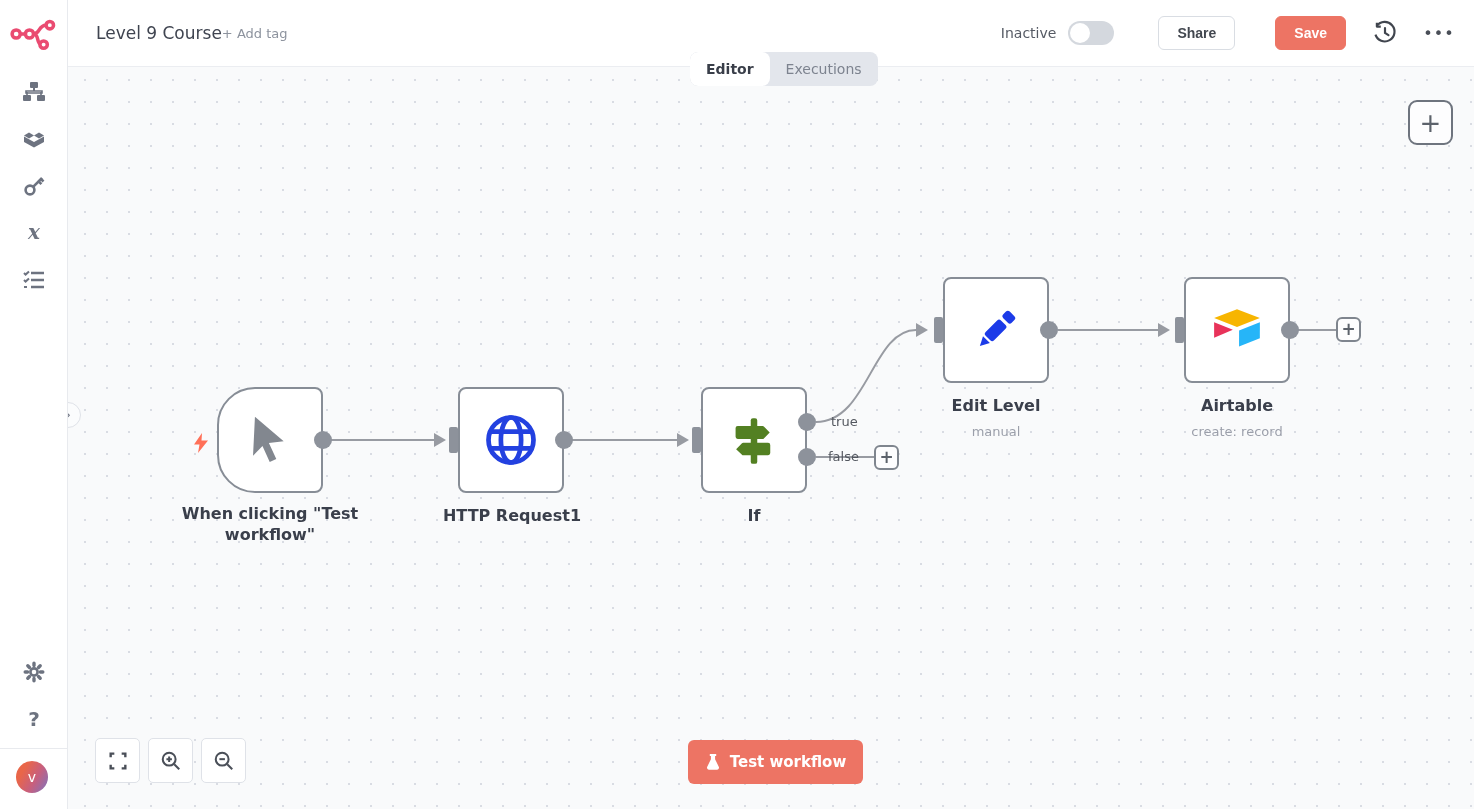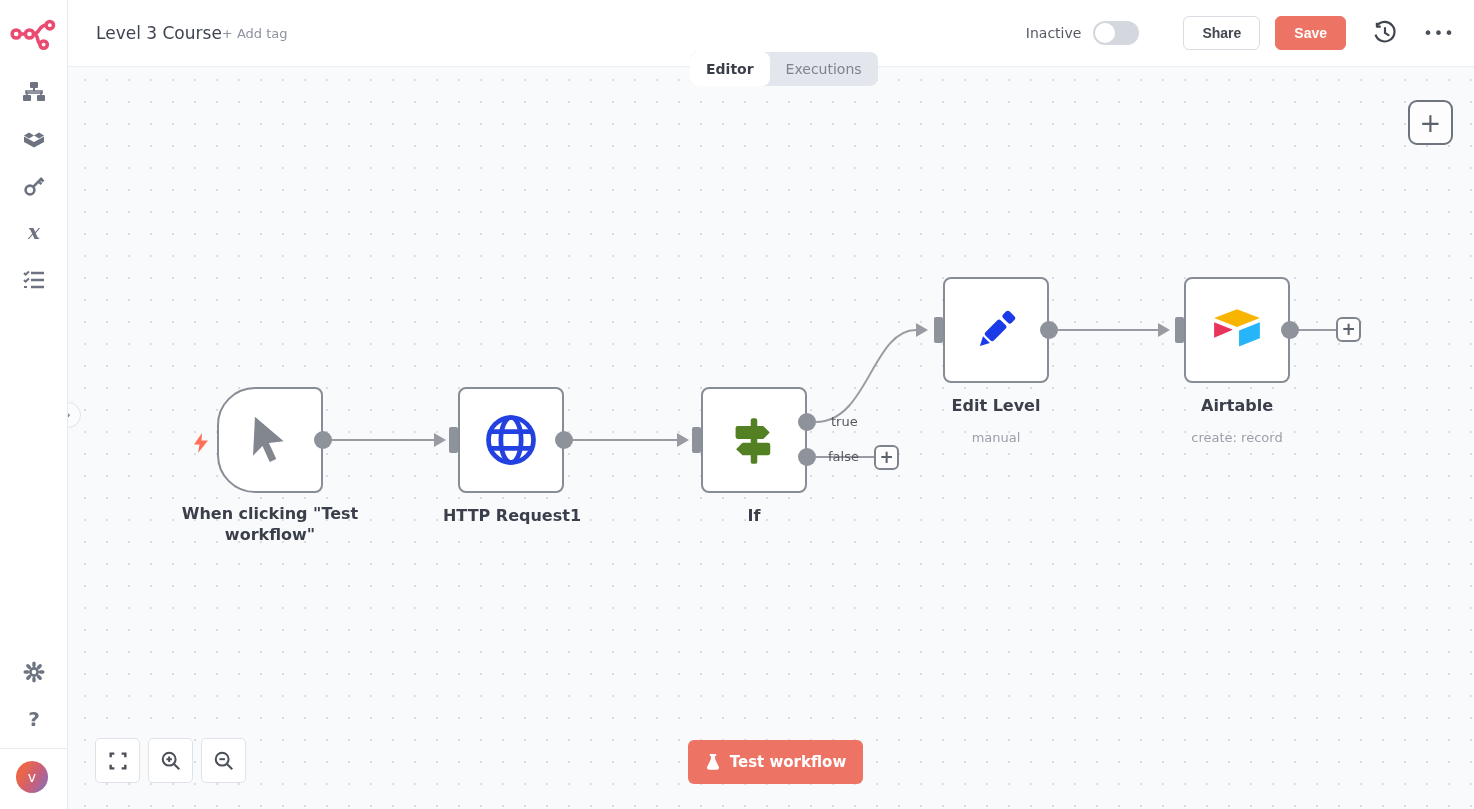--- a/index.html
+++ b/index.html
@@ -24,21 +24,21 @@
   .wf-title { margin-left:28px; font-size:17px; color:#3f4450; }
   .add-tag { font-size:13px; color:#8d939e; cursor:pointer; }
   .header-spacer { flex:1; }
   .status-label { font-size:14px; color:#555a64; }
   .toggle { margin-left:12px; width:46px; height:24px; border-radius:12px; background:#d4d8de;
     position:relative; cursor:pointer; }
   .toggle .knob { position:absolute; left:2px; top:2px; width:20px; height:20px; border-radius:50%;
     background:#fff; }
   .btn-share { margin-left:44px; padding:8px 18px; background:#fff; border:1px solid #d9dde3;
     border-radius:6px; font-size:14px; font-weight:bold; color:#42474f; cursor:pointer; }
-  .btn-save { margin-left:15px; padding:8px 18px; background:#ed7464; border:1px solid #ed7464;
+  .btn-save { margin-left:40px; padding:8px 18px; background:#ed7464; border:1px solid #ed7464;
     border-radius:6px; font-size:14px; font-weight:bold; color:#fff; cursor:pointer; }
   .hist-icon { margin-left:26px; width:26px; height:26px; color:#40454e; cursor:pointer; }
   .dots-icon { margin-left:26px; margin-right:20px; width:30px; height:26px; color:#494e57;
     font-size:16px; letter-spacing:1px; display:flex; align-items:center; justify-content:center; cursor:pointer; }
 
   
   .tabbar { position:absolute; left:690px; top:52px; height:34px; background:#e3e6ec;
     border-radius:8px; display:flex; z-index:40; overflow:hidden; }
   .tab { padding:0 16px; display:flex; align-items:center; font-size:14px; cursor:pointer; }
   .tab.active { background:#fff; border-radius:8px; font-weight:bold; color:#393e49; }
@@ -51,21 +51,21 @@
     background-size:22px 22px; background-position:6px 2px; }
 
   .node { position:absolute; width:106px; height:106px; background:#fff;
     border:2px solid #878d96; border-radius:8px; display:flex; align-items:center;
     justify-content:center; cursor:pointer; }
   .node.trigger { border-radius:38px 8px 8px 38px; }
   .out-dot { position:absolute; width:18px; height:18px; border-radius:50%; background:#8d929b; cursor:pointer; }
   .in-bar { position:absolute; width:9px; height:26px; border-radius:2px; background:#8d929b; }
   .node-label { position:absolute; text-align:center; font-size:16px; font-weight:bold;
     color:#3a3f4b; line-height:21px; }
-  .node-sub { font-size:13px; font-weight:normal; color:#9b9faa; margin-top:11px; white-space:nowrap; }
+  .node-sub { font-size:13px; font-weight:normal; color:#9b9faa; margin-top:5px; white-space:nowrap; }
   .port-label { position:absolute; font-size:13px; color:#53575f; }
   .bolt { position:absolute; left:-30px; top:42px; width:24px; height:24px; }
 
   .plus-sq { position:absolute; width:25px; height:25px; background:#fdfdfe; border:2px solid #7f858e;
     border-radius:6px; color:#5c626b; display:flex; align-items:center; justify-content:center;
     font-size:17px; font-weight:bold; line-height:1; cursor:pointer; }
   .plus-big { position:absolute; left:1340px; top:33px; width:45px; height:45px; background:#fdfdfe;
     border:2px solid #6e747e; border-radius:9px; color:#5c626b; display:flex; align-items:center;
     justify-content:center; font-size:26px; cursor:pointer; }
   .chevron-btn { position:absolute; left:-13px; top:335px; width:26px; height:26px; border-radius:50%;
@@ -148,21 +148,21 @@
     <span>?</span>
   </div>
 
   <div class="side-divider"></div>
   <div class="avatar">
     <span>v</span>
   </div>
 </div>
 
 <div class="header">
-  <div class="wf-title">Level 3 Course</div>
+  <div class="wf-title">Level 9 Course</div>
   <div class="add-tag">+ Add tag</div>
   <div class="header-spacer"></div>
   <div class="status-label">Inactive</div>
   <div class="toggle">
     <div class="knob"></div>
   </div>
   <button class="btn-share">Share</button>
   <button class="btn-save">Save</button>
   <div class="hist-icon">
     <svg viewBox="0 0 24 24" fill="none" stroke="currentColor" stroke-width="2">

